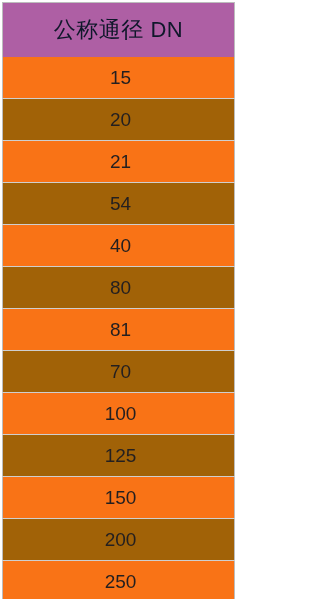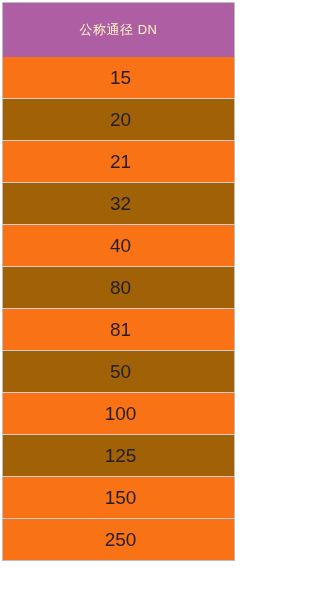--- a/index.html
+++ b/index.html
@@ -39,22 +39,22 @@
     padding: 0;
     margin: 0;
     text-align: center;
     vertical-align: middle;
     border: 0;
   }
 
   .dn-header-cell {
     height: 54px;
     background: #ae5fa4;
-    color: #fef9c3;
-    font-size: 13px;
+    color: #0f172a;
+    font-size: 22px;
     font-weight: 400;
     letter-spacing: 0.5px;
     border-bottom: 1px solid #bdbdbd;
     padding-left: 4px;
   }
 
   .dn-row td {
     height: 41px;
     font-size: 19px;
     font-weight: 400;
@@ -90,42 +90,45 @@
       <tr class="dn-row odd">
         <td>15</td>
       </tr>
       <tr class="dn-row even">
         <td>20</td>
       </tr>
       <tr class="dn-row odd">
         <td>21</td>
       </tr>
       <tr class="dn-row even">
-        <td>32</td>
+        <td>54</td>
       </tr>
       <tr class="dn-row odd">
         <td>40</td>
       </tr>
       <tr class="dn-row even">
         <td>80</td>
       </tr>
       <tr class="dn-row odd">
         <td>81</td>
       </tr>
       <tr class="dn-row even">
-        <td>50</td>
+        <td>70</td>
       </tr>
       <tr class="dn-row odd">
         <td>100</td>
       </tr>
       <tr class="dn-row even">
         <td>125</td>
       </tr>
       <tr class="dn-row odd">
         <td>150</td>
       </tr>
+      <tr class="dn-row even">
+        <td>200</td>
+      </tr>
       <tr class="dn-row odd">
         <td>250</td>
       </tr>
     </tbody>
   </table>
 
 </div>
 
 </body></html>

